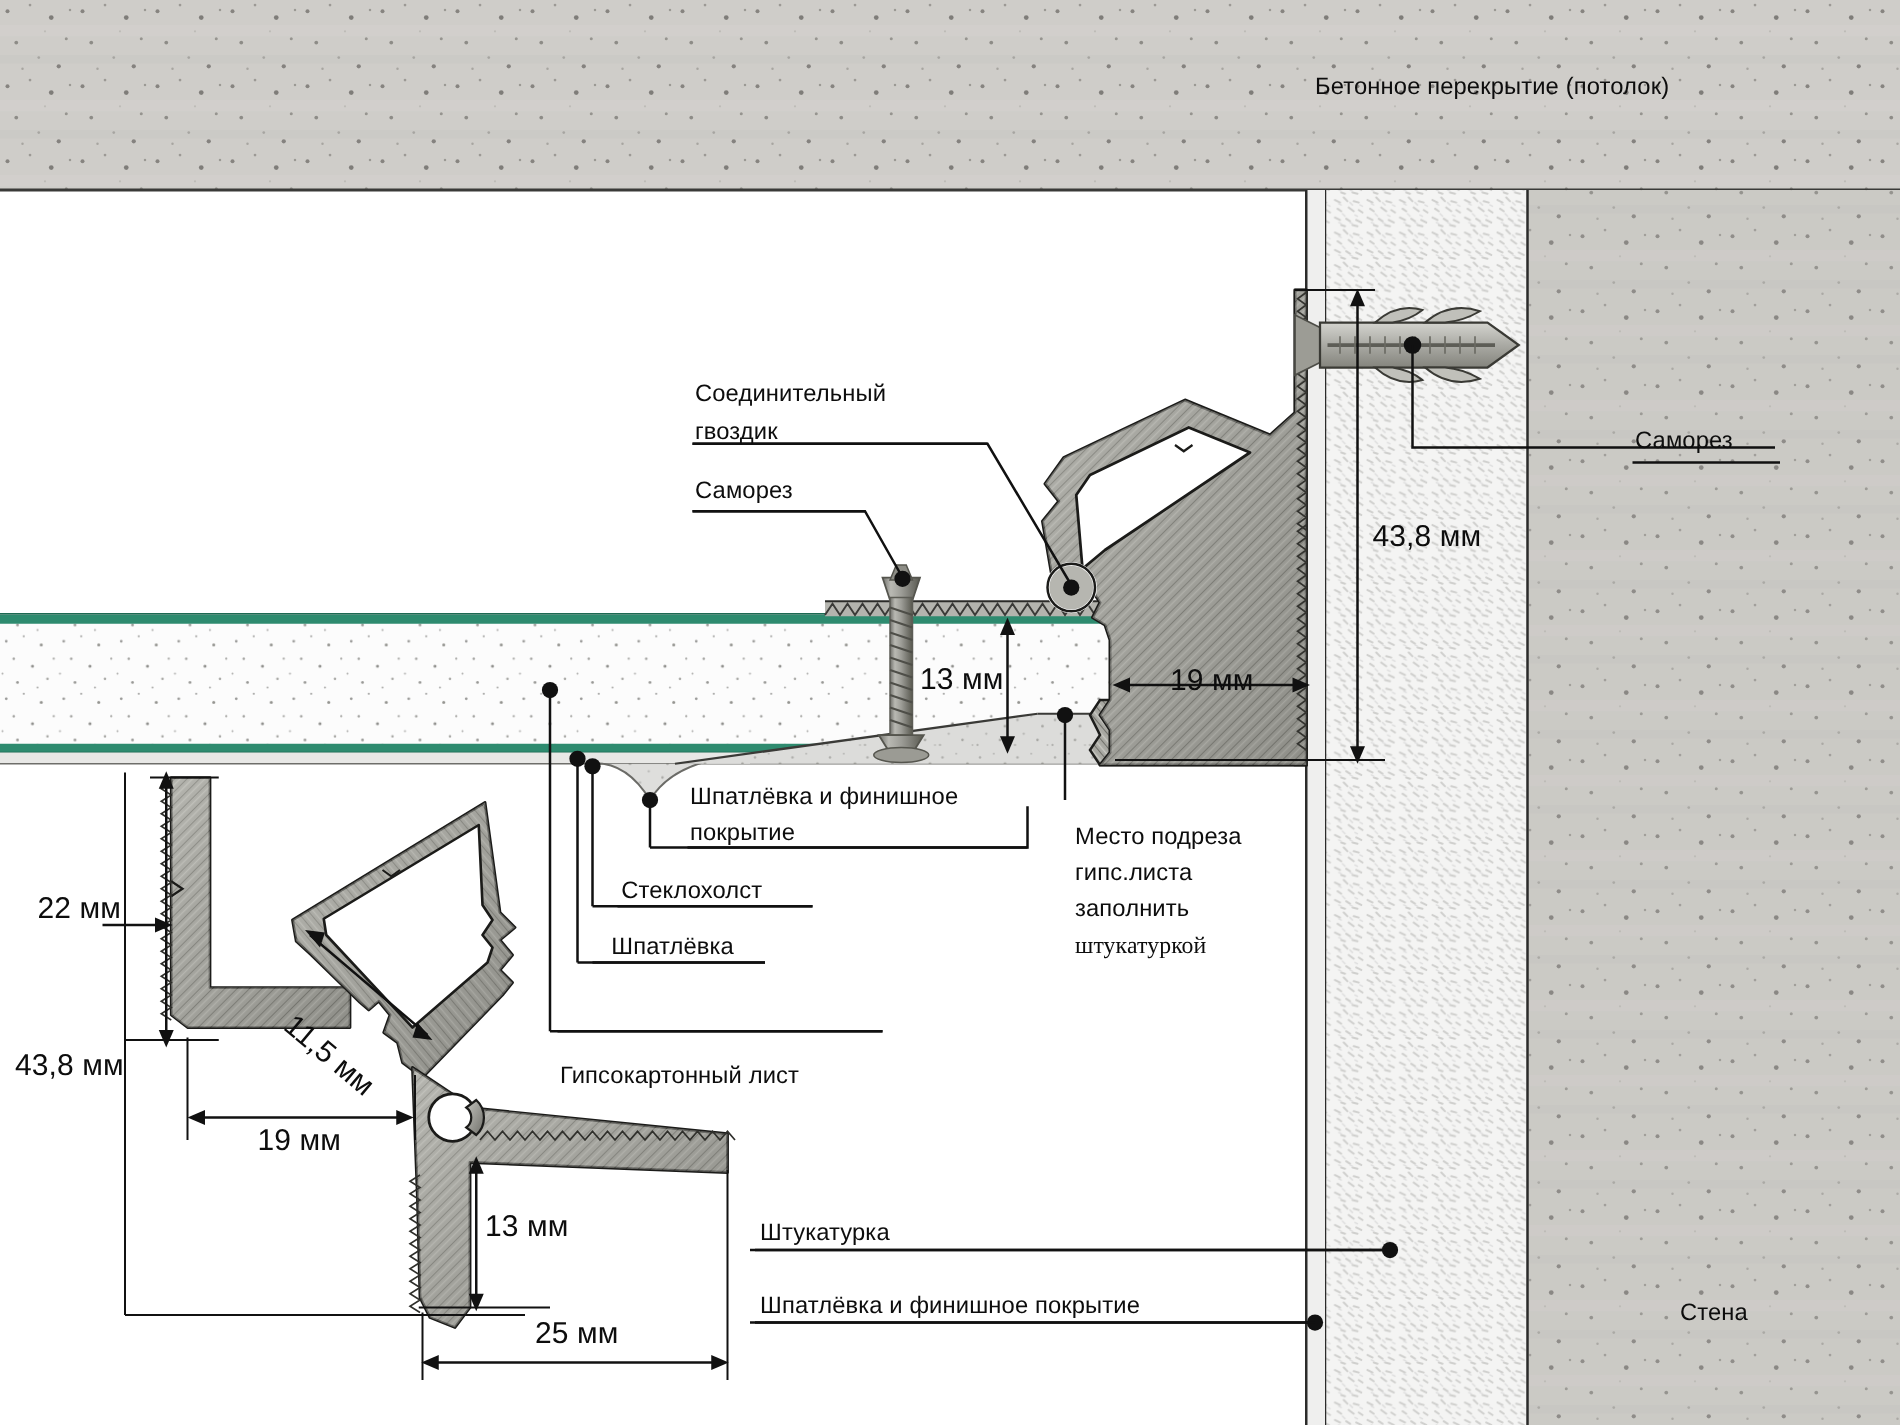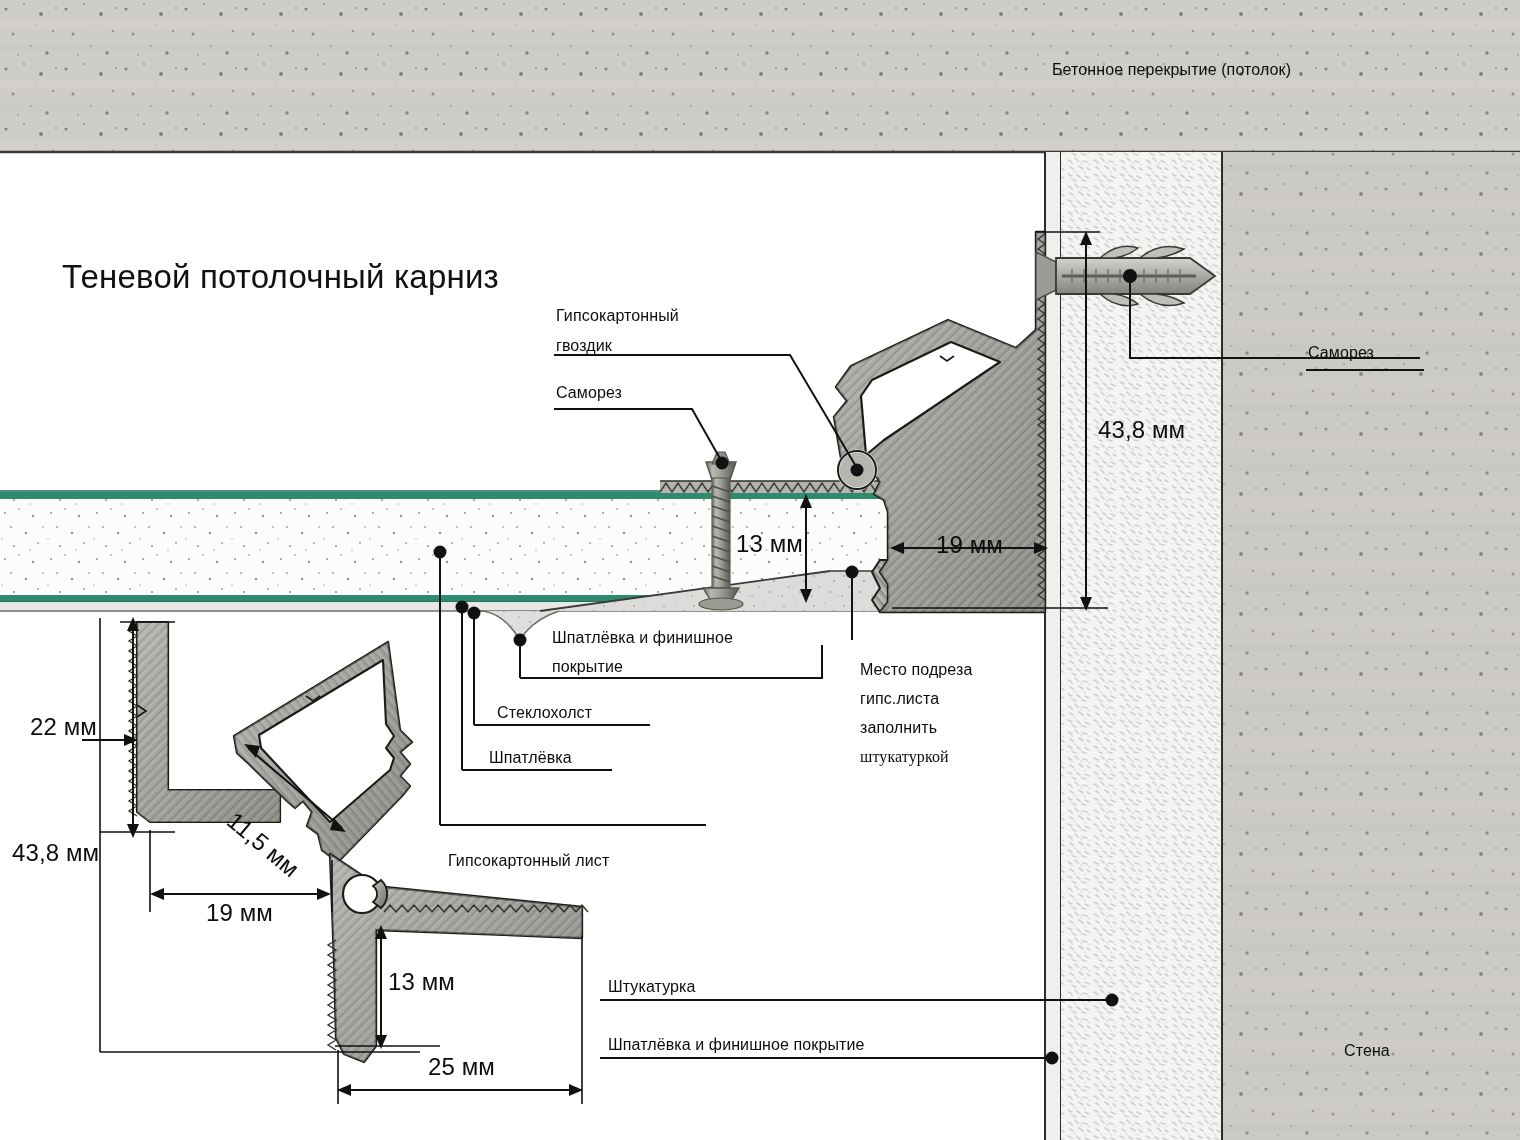--- a/index.html
+++ b/index.html
@@ -1,20 +1,20 @@
 <!DOCTYPE html>
 <html><head>
 <meta charset="utf-8">
 <title>Теневой потолочный карниз GIPS под подсветку</title>
 <style>
   html,body{margin:0;padding:0;background:#ffffff;}
   body{font-family:"Liberation Sans","DejaVu Sans",sans-serif;}
   #stage{position:relative;width:1520px;height:1140px;overflow:hidden;background:#fff;}
   #stage svg{position:absolute;left:0;top:0;}
-  .lbl{position:absolute;color:#0d0d0d;font-size:16px;line-height:29px;white-space:pre;letter-spacing:.1px;}
+  .lbl{position:absolute;color:#0d0d0d;font-size:19px;line-height:29px;white-space:pre;letter-spacing:.1px;}
   .lbl.dim{font-size:24px;}
   .title{position:absolute;font-size:33px;line-height:42px;color:#111;white-space:pre;letter-spacing:.2px;}
 </style>
 </head>
 <body>
 
 <div id="stage">
 
 <svg width="1520" height="1140" viewBox="0 0 1520 1140">
   <defs>
@@ -576,26 +576,25 @@
     <line x1="494" y1="725" x2="650" y2="725"></line>
     <line x1="474" y1="770" x2="612" y2="770"></line>
     <line x1="446" y1="825" x2="706" y2="825"></line>
     <line x1="1306" y1="370" x2="1424" y2="370"></line>
     <line x1="604" y1="1000" x2="1112" y2="1000"></line>
     <line x1="604" y1="1058" x2="1052" y2="1058"></line>
   </g>
 </svg>
 
 <div class="title" style="left:62px; top:172px;">
-  <div>Теневой потолочный карниз</div>
 </div>
 
 <div class="lbl" style="left:1052px; top:55px;">Бетонное перекрытие (потолок)</div>
 
-<div class="lbl" style="left:556px; top:301px;">Гипсокартонный</div>
+<div class="lbl" style="left:556px; top:301px;">Соединительный</div>
 <div class="lbl" style="left:556px; top:331px;">гвоздик</div>
 
 <div class="lbl" style="left:556px; top:378px;">Саморез</div>
 
 <div class="lbl" style="left:552px; top:623px;">Шпатлёвка и финишное</div>
 <div class="lbl" style="left:552px; top:652px;">покрытие</div>
 
 <div class="lbl" style="left:497px; top:698px;">Стеклохолст</div>
 
 <div class="lbl" style="left:476px; top:743px;margin-left:13px;">Шпатлёвка</div>

